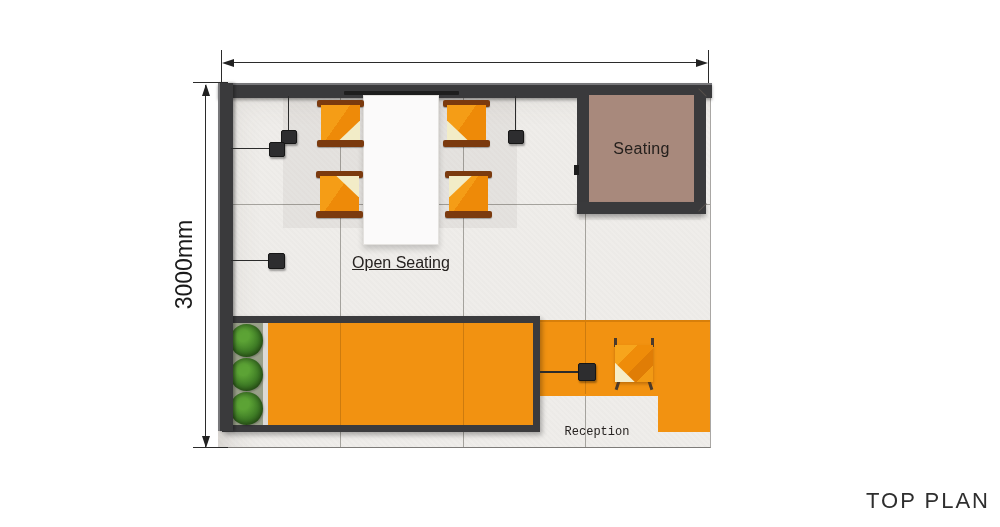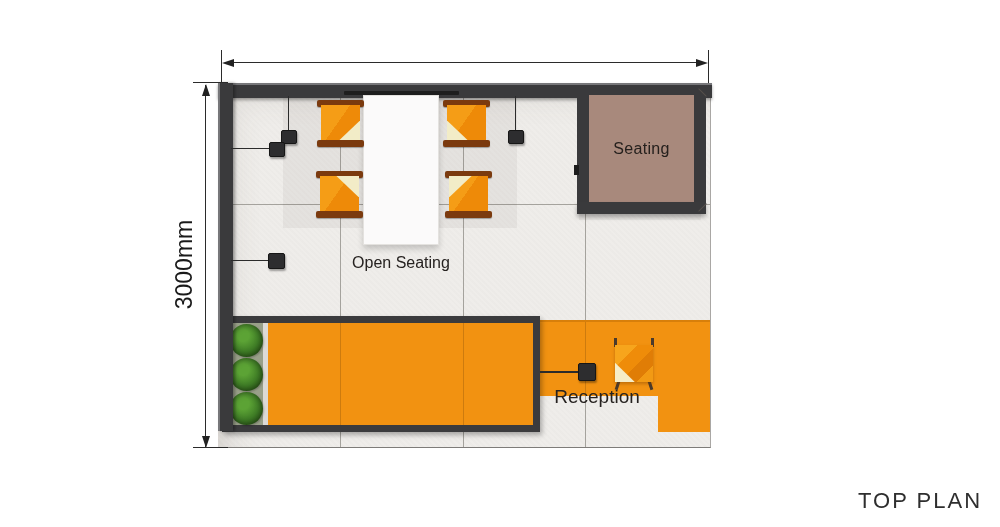--- a/index.html
+++ b/index.html
@@ -63,21 +63,21 @@
   
   .dimline{background:#2b2b2b;}
   .tick{background:#2b2b2b;}
   .arrow{width:0;height:0;}
   .arr-left{border-top:4px solid transparent;border-bottom:4px solid transparent;border-right:12px solid #222;}
   .arr-right{border-top:4px solid transparent;border-bottom:4px solid transparent;border-left:12px solid #222;}
   .arr-up{border-left:4px solid transparent;border-right:4px solid transparent;border-bottom:12px solid #222;}
   .arr-down{border-left:4px solid transparent;border-right:4px solid transparent;border-top:12px solid #222;}
   .dim-text{font-size:23px;color:#1a1a1a;text-align:center;}
   .zone-label{color:#262220;text-align:center;}
-  .title{font-size:22px;color:#2e2e2e;letter-spacing:2px;}
+  .title{font-size:22px;color:#2e2e2e;letter-spacing:2px;text-align:center;}
 </style>
 </head>
 <body>
 
 <div id="canvas">
 
   <div class="abs floor"></div>
 
   <div class="abs gridv" style="left:340px;top:96px;height:351px;"></div>
   <div class="abs gridv" style="left:463px;top:96px;height:351px;"></div>
@@ -161,22 +161,22 @@
   <div class="abs rchair">
     <div class="rleg" style="left:2px;top:-3px;"></div>
     <div class="rleg" style="right:2px;top:-3px;"></div>
     <div class="rleg" style="left:4px;bottom:-2px;transform:rotate(18deg);"></div>
     <div class="rleg" style="right:4px;bottom:-2px;transform:rotate(-18deg);"></div>
     <div class="r-seat">
         <div class="r-wedge"></div>
       </div>
   </div>
 
-  <div class="abs zone-label" style="left:321px;top:254px;width:160px;font-size:16px;">Open Seating</div>
-  <div class="abs zone-label" style="left:537px;top:386px;width:120px;font-size:19px;">Reception</div>
+  <div class="abs zone-label" style="left:321px;top:254px;width:160px;font-size:16px;text-decoration:underline;">Open Seating</div>
+  <div class="abs zone-label" style="left:537px;top:425px;width:120px;font-size:12px;font-family:Liberation Mono, monospace;">Reception</div>
 
   <div class="abs dimline" style="left:227px;top:62px;width:478px;height:1px;"></div>
   <div class="abs arrow arr-left" style="left:222px;top:59px;"></div>
   <div class="abs arrow arr-right" style="left:696px;top:59px;"></div>
   <div class="abs tick" style="left:221px;top:50px;width:1px;height:33px;"></div>
   <div class="abs tick" style="left:708px;top:50px;width:1px;height:33px;"></div>
 
   <div class="abs dim-text" style="left:139px;top:251px;width:90px;transform:rotate(-90deg);">3000mm</div>
   <div class="abs dimline" style="left:205px;top:85px;width:1px;height:362px;"></div>
   <div class="abs arrow arr-up" style="left:202px;top:84px;"></div>

